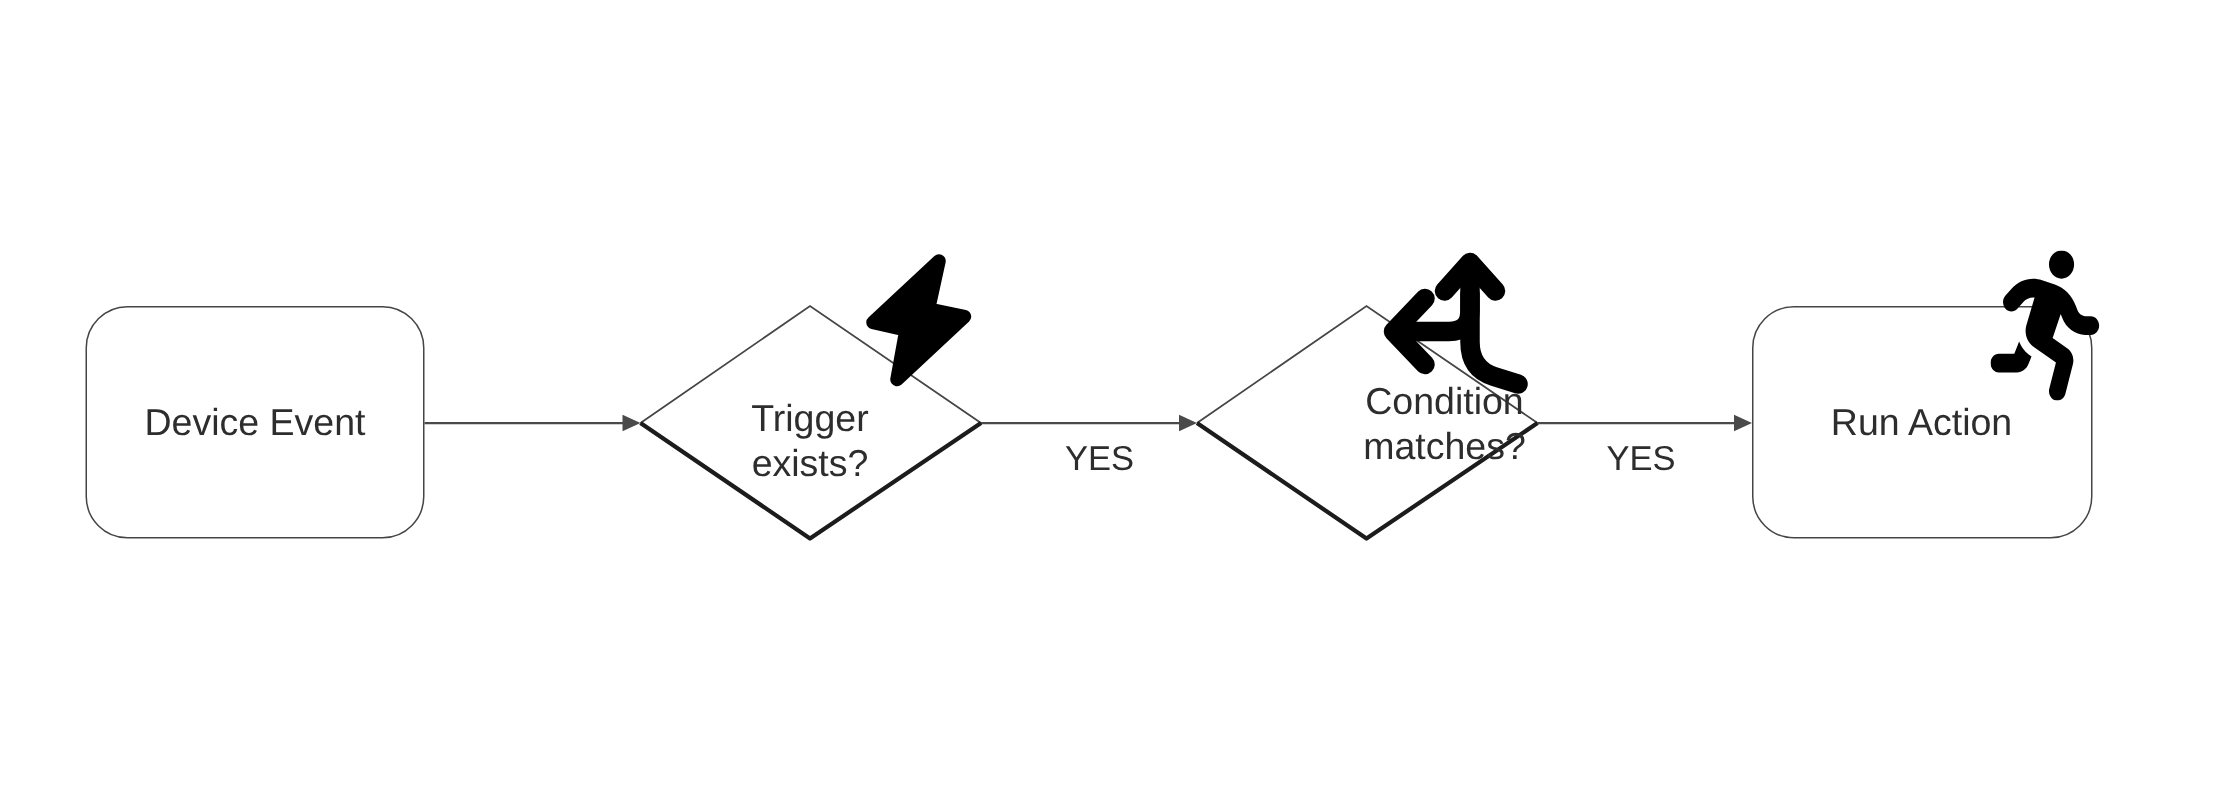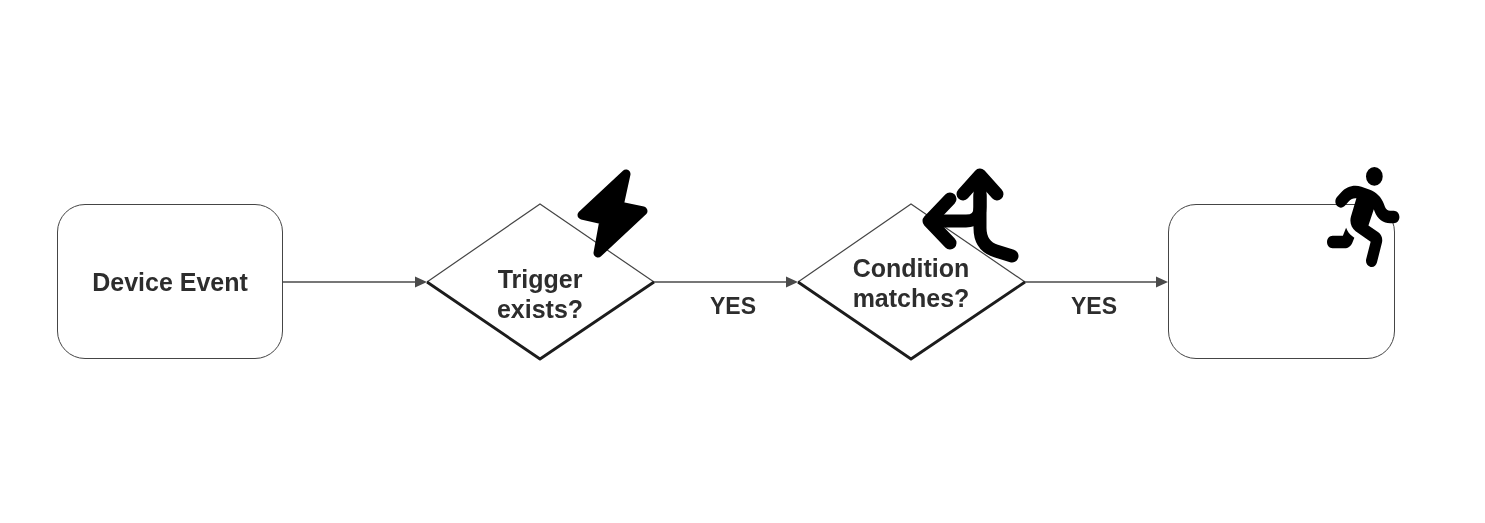--- a/index.html
+++ b/index.html
@@ -4,21 +4,20 @@
 <style>
   html, body { margin: 0; padding: 0; }
   body { background: #ffffff; }
   .canvas {
     position: relative;
     width: 1485px;
     height: 407px;
     background: var(--background, #ffffff);
     font-family: "Liberation Sans", sans-serif;
     overflow: hidden;
-    font-weight: bold;
   }
   .layer {
     position: absolute;
     left: 0; top: 0;
   }
   
   .edge-line   { stroke: var(--line, #4a4a4a); stroke-width: 1.5; fill: none; }
   .arrowhead   { fill: var(--line, #4a4a4a); stroke: none; }
   
   .diamond-fill   { fill: var(--background, #ffffff); stroke: none; }
@@ -98,21 +97,22 @@
       <path class="diamond-top" d="M798,282 L911,204 L1025,282"></path>
       <path class="diamond-bottom" d="M1025,282 L911,359 L798,282"></path>
     </g>
   </svg>
 
   <div class="rect-node" style="left:57px; top:204px; width:226px; height:155px;"></div>
   <div class="rect-node" style="left:1168px; top:204px; width:227px; height:155px;"></div>
 
   <div class="node-label" style="left:170px; top:282px;">Device Event</div>
   <div class="node-label wrap" style="left:540px; top:294px;">Trigger exists?</div>
-  <div class="node-label wrap" style="left:911px; top:283px;">Condition matches?</div>
+  <div class="node-label wrap" style="left:963px; top:283px;">Condition matches?</div>
+  <div class="node-label" style="left:1281px; top:282px;">Run Action</div>
 
   <div class="edge-label" style="left:733px; top:282px;">YES</div>
   <div class="edge-label" style="left:1094px; top:282px;">YES</div>
 
   <svg class="icon" style="left:572px; top:166px;" width="78" height="96" viewBox="0 0 78 96">
     <path class="bolt-shape" d="M54,8 L10,49 L32,54 L26,87 L71,45 L47,40 Z"></path>
   </svg>
 
   <svg class="icon" style="left:922px; top:164px;" width="100" height="100" viewBox="0 0 100 100">
     <path class="split-stroke" d="M41,30 L58,11 L75,30"></path>

